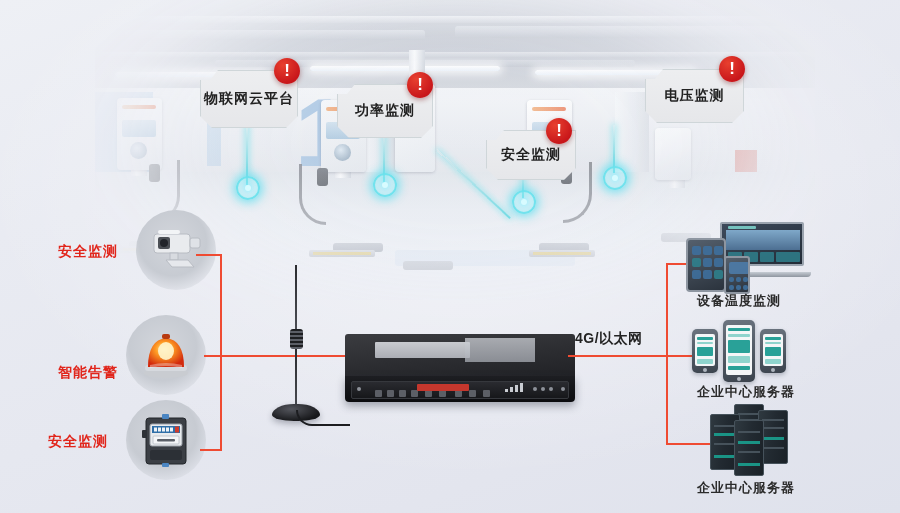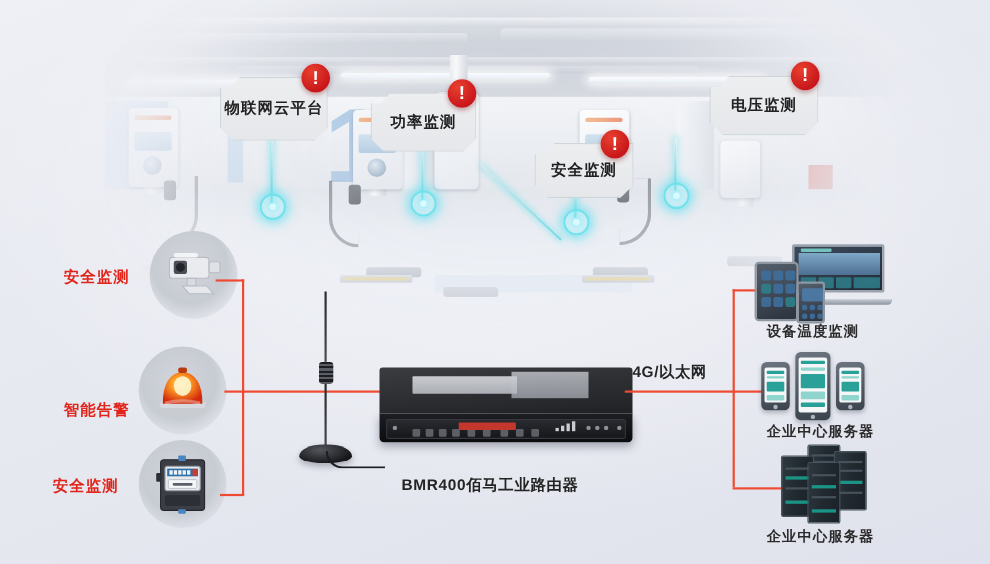--- a/index.html
+++ b/index.html
@@ -366,21 +366,20 @@
           <b style="left:5px;height:5px;"></b>
         <b style="left:10px;height:7px;"></b>
           <b style="left:15px;height:9px;"></b>
       </div>
       <div class="rt-led" style="left:188px;"></div>
       <div class="rt-led" style="left:196px;"></div>
       <div class="rt-led" style="left:204px;"></div>
       <div class="rt-led" style="left:216px;"></div>
     </div>
   </div>
-  <div class="rt-caption" style="left:365px;top:432px;">BMR400佰马工业路由器</div>
 
   <div class="net-label" style="left:575px;top:330px;">4G/以太网</div>
   <div class="redline h" style="left:568px;top:355px;width:100px;"></div>
   <div class="redline v" style="left:666px;top:263px;height:180px;"></div>
   <div class="redline h" style="left:666px;top:263px;width:34px;"></div>
   <div class="redline h" style="left:666px;top:355px;width:44px;"></div>
   <div class="redline h" style="left:666px;top:443px;width:52px;"></div>
 
   <div style="position:absolute;left:686px;top:222px;width:120px;height:70px;">
     <div class="laptop" style="left:34px;top:0;width:84px;height:50px;">

